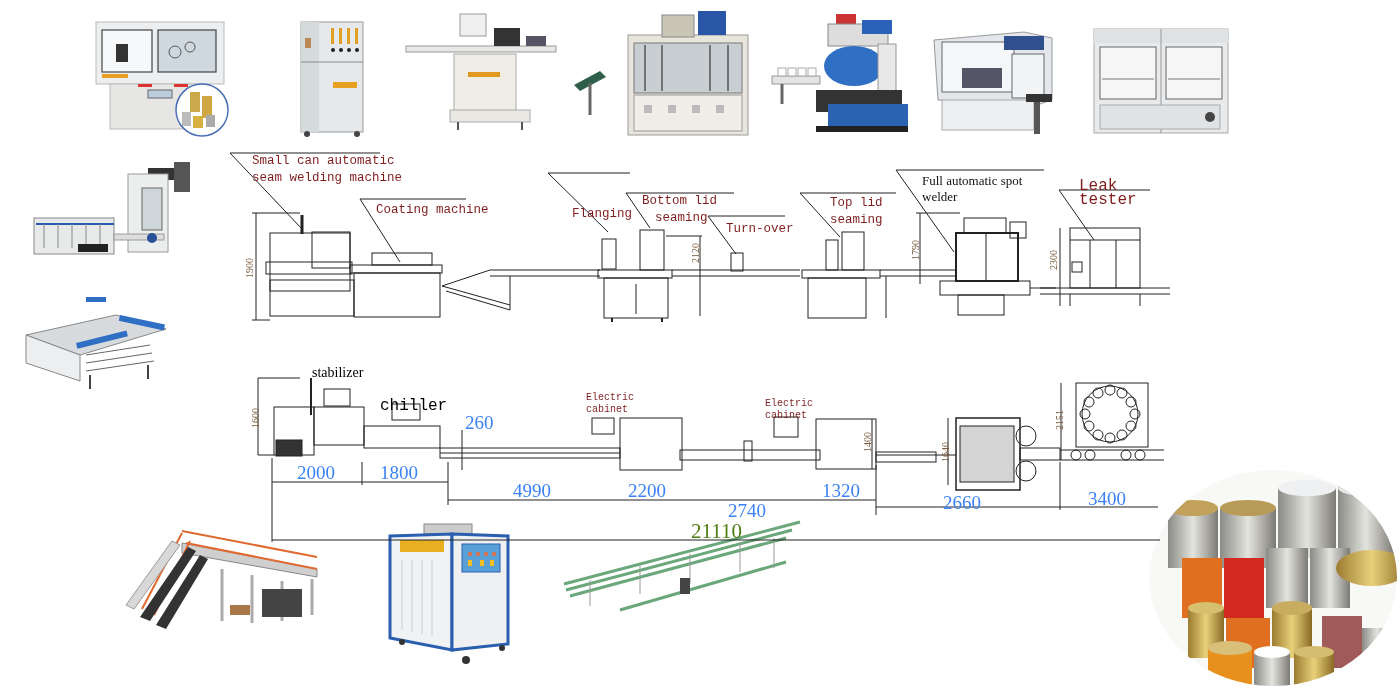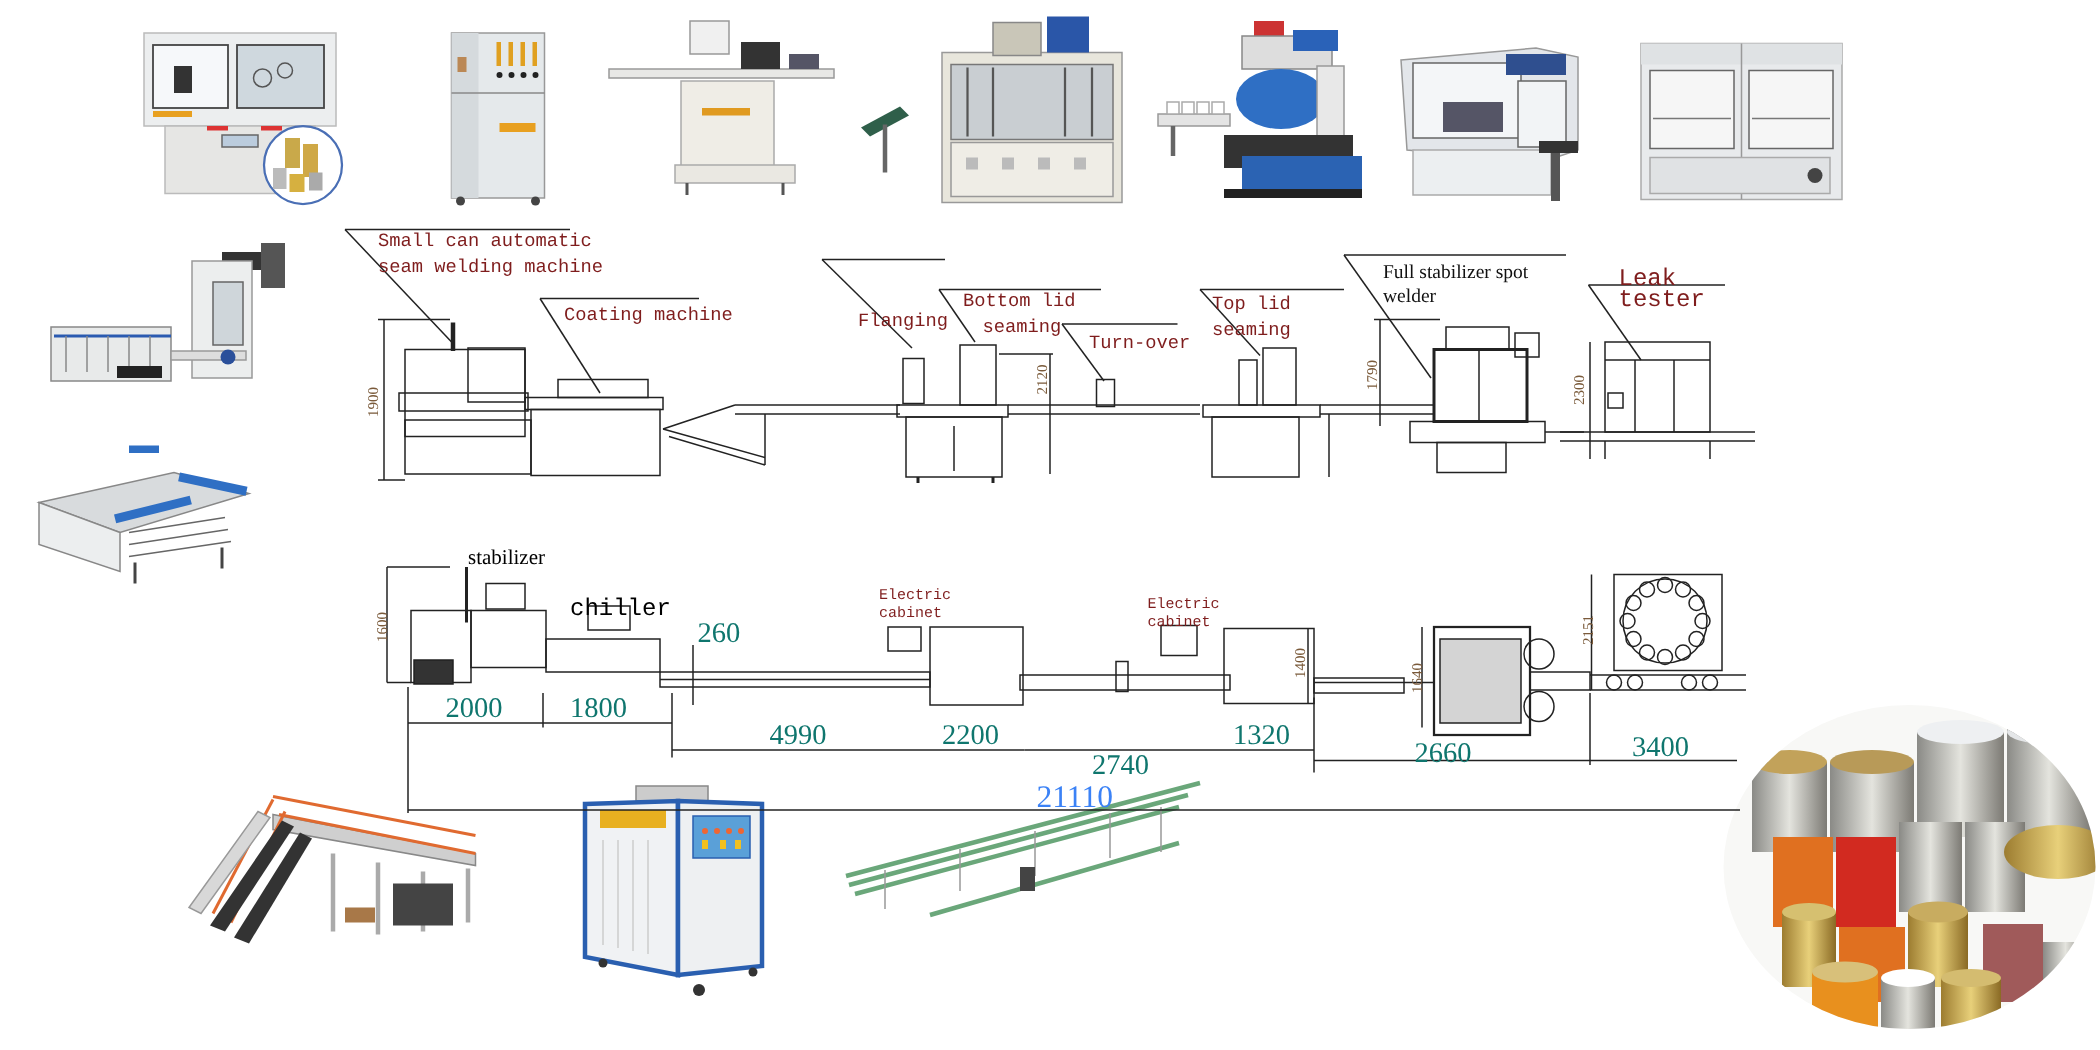--- a/index.html
+++ b/index.html
@@ -1,22 +1,22 @@
 <!DOCTYPE html>
 <html><head>
 <meta charset="utf-8">
 <style>
   html,body{margin:0;padding:0;background:#fff;}
   body{width:1400px;height:700px;position:relative;overflow:hidden;font-family:"DejaVu Serif",serif;}
   .abs{position:absolute;}
   .lbl{position:absolute;font-family:"Liberation Mono","DejaVu Sans Mono",monospace;font-size:12.5px;color:#7f1d1d;line-height:17px;white-space:nowrap;}
   .lbl-serif{position:absolute;font-family:"Liberation Serif","DejaVu Serif",serif;font-size:13px;color:#111;line-height:16px;white-space:nowrap;}
-  .dim{position:absolute;font-family:"Liberation Serif","DejaVu Serif",serif;font-size:19px;color:#0f766e;white-space:nowrap;}
+  .dim{position:absolute;font-family:"Liberation Serif","DejaVu Serif",serif;font-size:19px;color:#3b82f6;white-space:nowrap;}
   .vdim{position:absolute;font-family:"Liberation Serif","DejaVu Serif",serif;font-size:10px;color:#7a5a3a;transform:rotate(-90deg);transform-origin:left top;white-space:nowrap;}
-  .bigdim{position:absolute;font-family:"Liberation Serif","DejaVu Serif",serif;font-size:21px;color:#3b82f6;white-space:nowrap;}
+  .bigdim{position:absolute;font-family:"Liberation Serif","DejaVu Serif",serif;font-size:21px;color:#4d7c0f;white-space:nowrap;}
   svg{position:absolute;left:0;top:0;}
   .photo{position:absolute;}
 </style>
 </head>
 <body>
 
 <div class="photo" style="left:90px;top:12px;width:140px;height:125px;">
   <svg width="140" height="125">
     <rect x="6" y="10" width="128" height="62" fill="#eceeef" stroke="#bbb"></rect>
     <rect x="12" y="18" width="50" height="42" fill="#f6f8fa" stroke="#444" stroke-width="1.2"></rect>
@@ -465,26 +465,26 @@
   <div>Small can automatic</div>
   <div>seam welding machine</div>
 </div>
 <div class="lbl" style="left:376px;top:202px;">Coating machine</div>
 <div class="lbl" style="left:572px;top:176px;margin-top:30px;">Flanging</div>
 <div class="lbl" style="left:642px;top:193px;">
   <div>Bottom lid</div>
   <div style="padding-left:13px;">seaming</div>
 </div>
 <div class="lbl" style="left:726px;top:221px;">Turn-over</div>
-<div class="lbl" style="left:808px;top:195px;">
+<div class="lbl" style="left:830px;top:195px;">
   <div>Top lid</div>
   <div>seaming</div>
 </div>
 <div class="lbl-serif" style="left:922px;top:173px;">
-  <div>Full stabilizer spot</div>
+  <div>Full automatic spot</div>
   <div>welder</div>
 </div>
 <div class="lbl" style="left:1079px;top:179px;font-size:16px;line-height:14px;">
   <div>Leak</div>
   <div>tester</div>
 </div>
 
 <div class="vdim" style="left:244px;top:278px;">1900</div>
 <div class="vdim" style="left:690px;top:263px;">2120</div>
 <div class="vdim" style="left:910px;top:260px;">1790</div>

